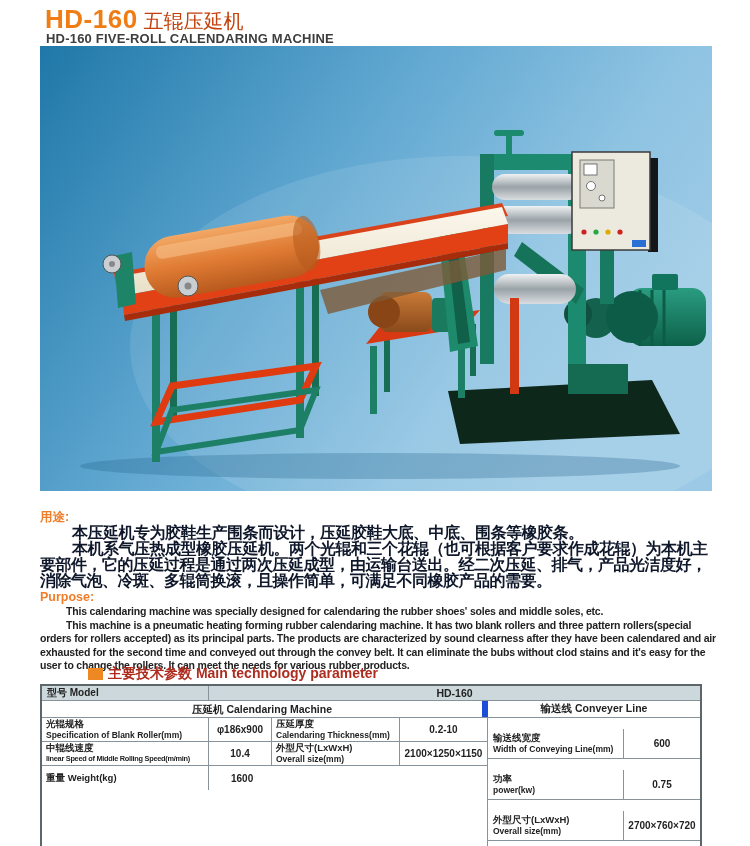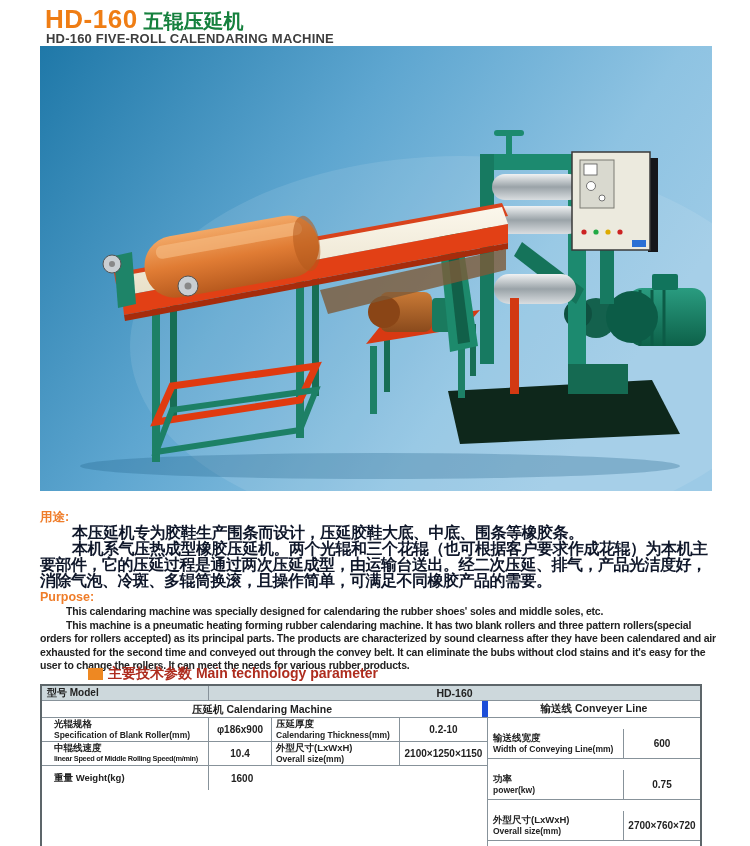--- a/index.html
+++ b/index.html
@@ -3,21 +3,21 @@
 <meta charset="utf-8">
 <style>
   * { margin:0; padding:0; box-sizing:border-box; }
   html,body { background:#ffffff; }
   body { font-family:"Liberation Sans","DejaVu Sans",sans-serif; }
   .page { position:relative; width:750px; height:846px; background:#fff; overflow:hidden; }
 
   
   .title-line { position:absolute; left:45px; top:4px; white-space:nowrap; }
   .title-model { color:#ef7d14; font-size:26px; font-weight:bold; letter-spacing:0.5px; }
-  .title-cn { color:#15803d; font-size:20px; font-weight:bold; margin-left:6px; }
+  .title-cn { color:#c2410c; font-size:20px; font-weight:normal; margin-left:6px; }
   .subtitle { position:absolute; left:46px; top:31px; color:#3d3d3d; font-size:13px; font-weight:bold; letter-spacing:0.2px; }
 
   
   .photo { position:absolute; left:40px; top:46px; width:672px; height:445px; }
   .photo svg { display:block; width:100%; height:100%; }
 
   
   .purpose { position:absolute; left:40px; top:509px; width:676px; color:#1f1f1f; }
   .p-label { color:#ef7d2a; font-size:12.5px; font-weight:bold; line-height:16px; }
   .p-cn { font-size:16px; font-weight:bold; line-height:16px; letter-spacing:-0.5px; text-indent:2em; color:#0f172a; }
@@ -38,21 +38,21 @@
   .sec-right { flex:1; text-align:center; font-size:10.5px; }
   .tbody { display:flex; }
   .tleft { width:446px; border-right:1px solid #87929a; }
   .tright { flex:1; }
   .tleft .trow { height:24px; }
   .tright .trow { height:30px;margin-top:11px; }
   .tleft .trow:last-child, .tright .trow:last-child { border-bottom:none; }
   .cell { border-right:1px solid #87929a; display:flex; flex-direction:column; justify-content:center; overflow:hidden; }
   .cell:last-child { border-right:none; }
   .cell.val { align-items:center; font-size:10px; }
-  .w1 { width:167px; padding-left:12px; }
+  .w1 { width:167px; padding-left:4px; }
   .w2 { width:63px; }
   .w3 { width:128px; padding-left:4px; }
   .w4 { flex:1; }
   .w5 { width:136px; padding-left:5px; }
   .w6 { flex:1; }
   .cn { font-size:9.5px; line-height:10.5px; white-space:nowrap; }
   .en { font-size:8.5px; line-height:10px; white-space:nowrap; }
   .en.tight { font-size:8px; letter-spacing:-0.3px; transform:scaleX(0.92); transform-origin:left center; }
   .cn:empty, .en:empty { display:none; }
   .merged { flex:1; border-right:none; align-items:flex-start !important; padding-left:22px; }

